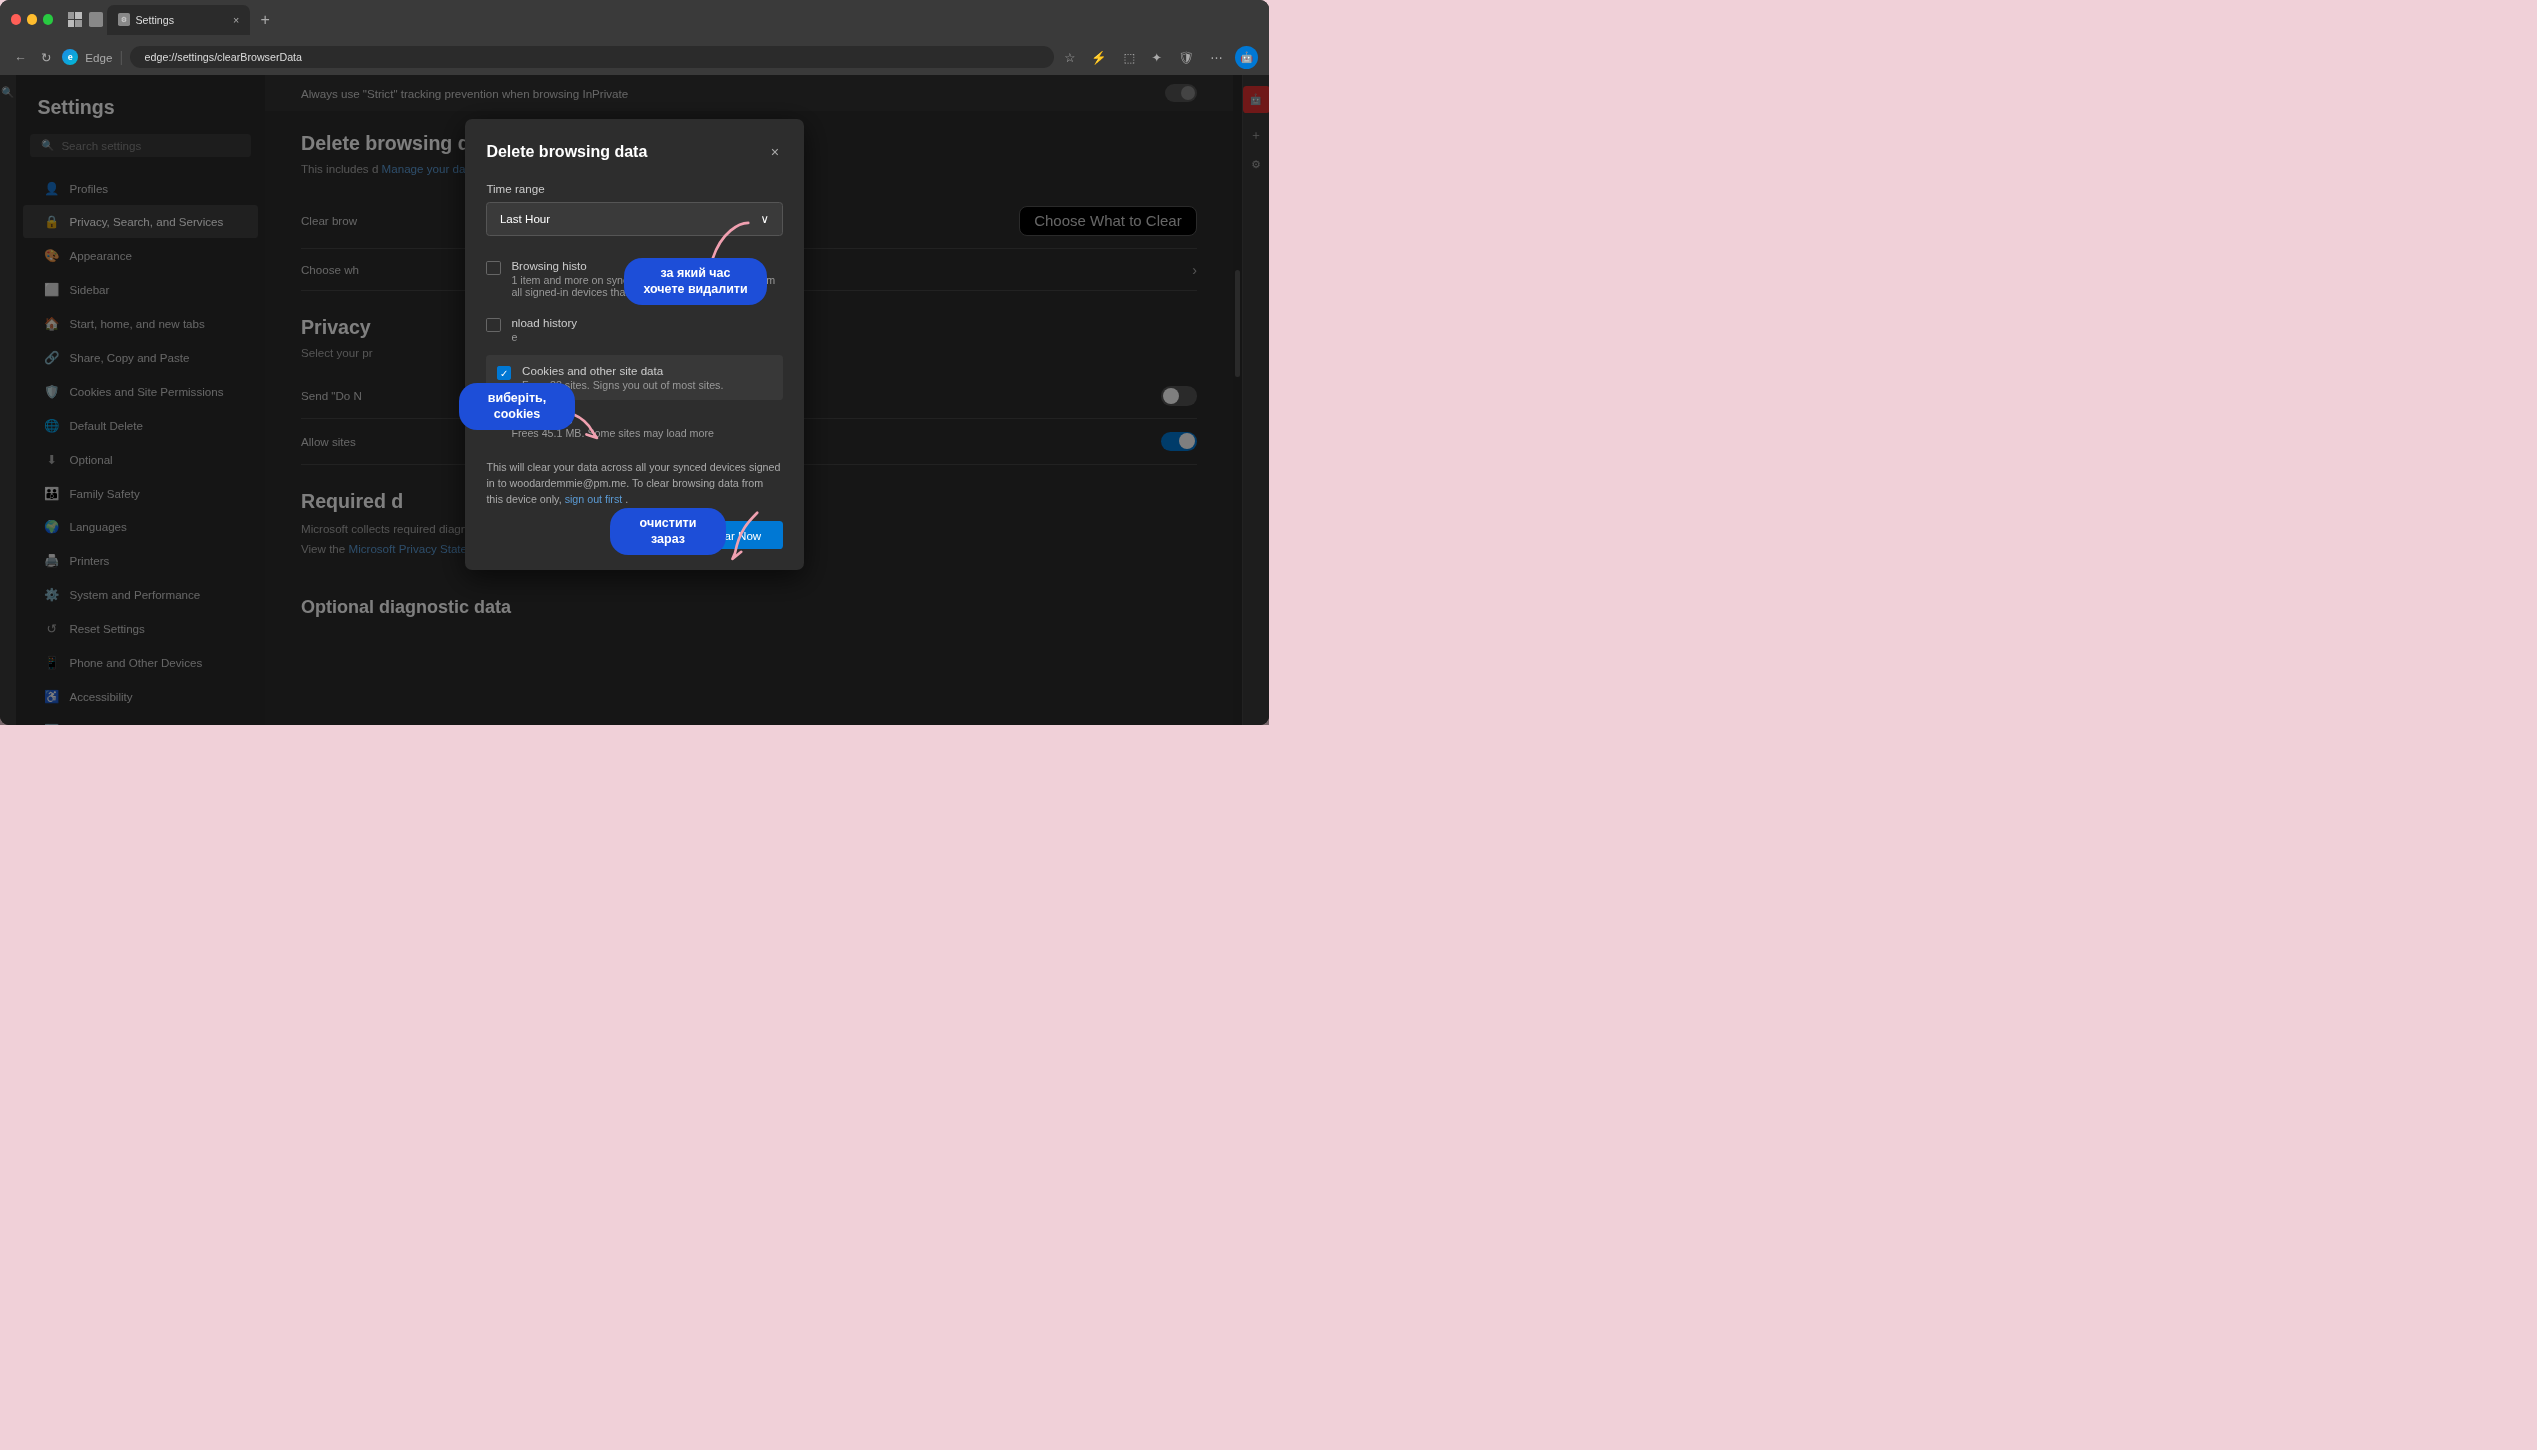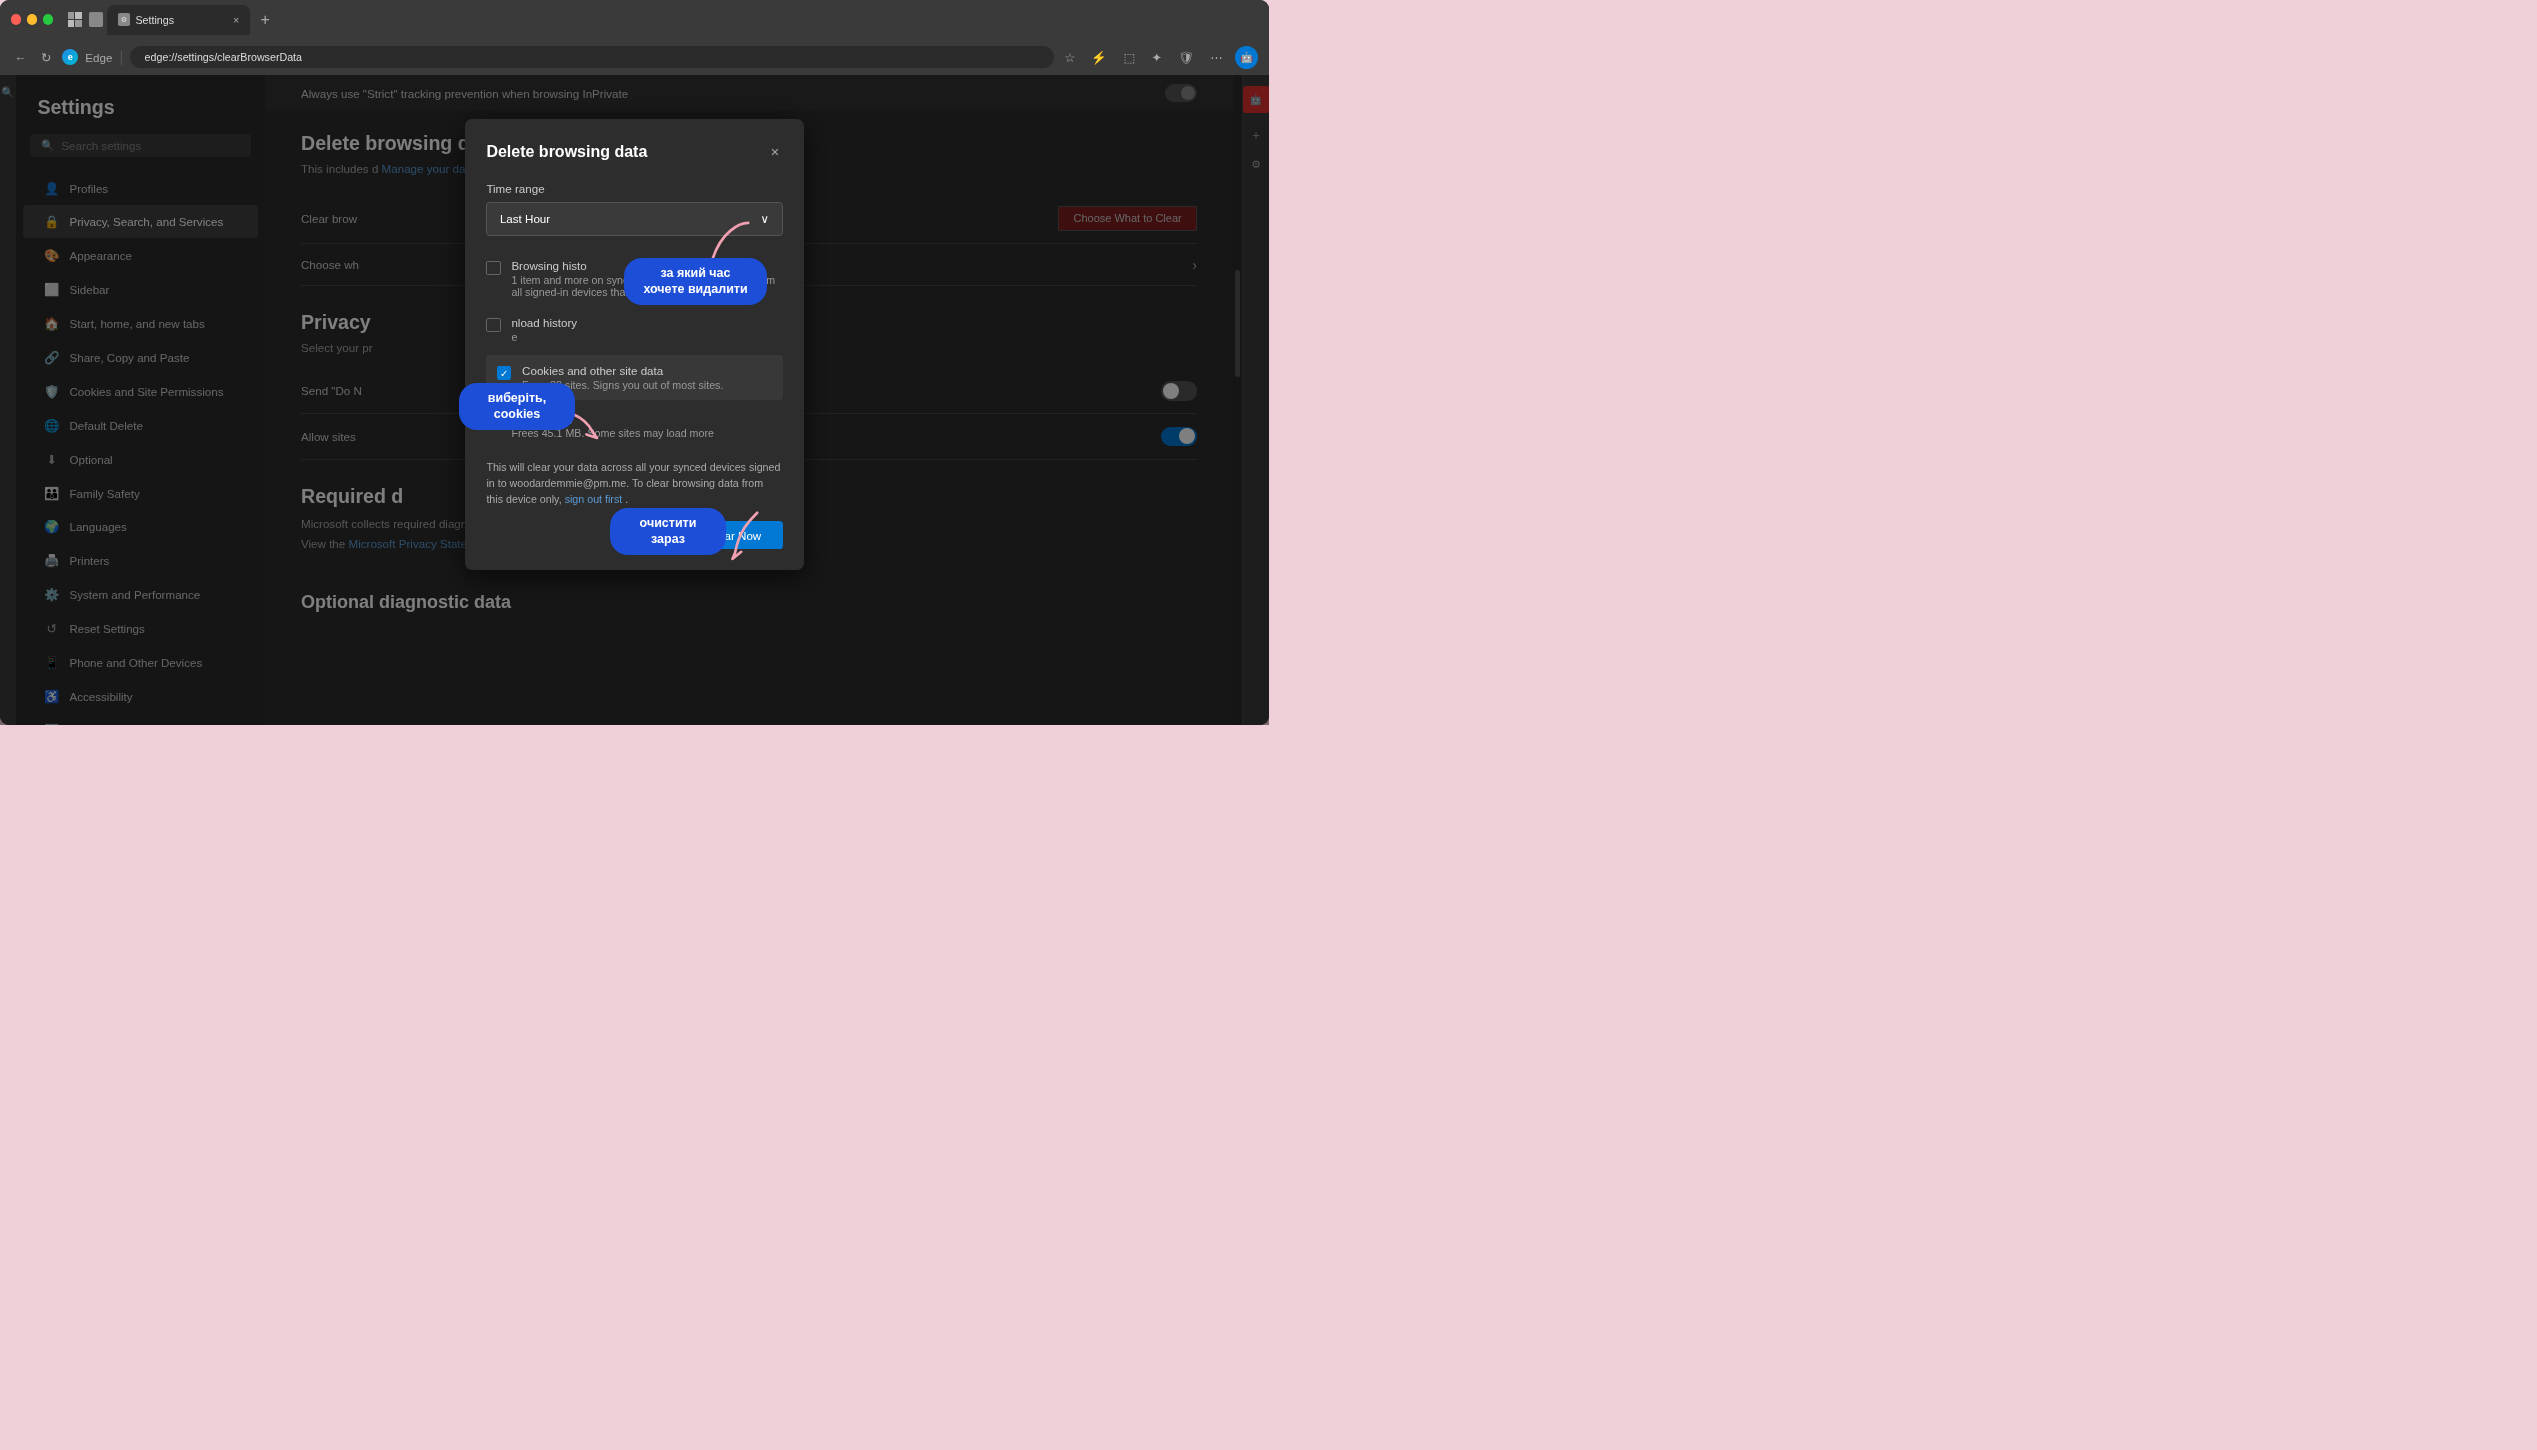--- a/index.html
+++ b/index.html
@@ -310,26 +310,26 @@
       padding: 12.5px 0;
       border-bottom: 0.9px solid #444;
     }
 
     .clear-row-label {
       color: #ccc;
       font-size: 11.6px;
     }
 
     .clear-btn {
-      background: #7f1d1d;
+      background: #000000;
       border: 0.9px solid #555;
-      border-radius: 1px;
+      border-radius: 8px;
       color: #ccc;
       padding: 5.3px 14.3px;
-      font-size: 11px;
+      font-size: 15px;
       cursor: pointer;
     }
 
     .choose-row {
       display: flex;
       align-items: center;
       justify-content: space-between;
       padding: 12.5px 0;
       border-bottom: 0.9px solid #444;
     }

